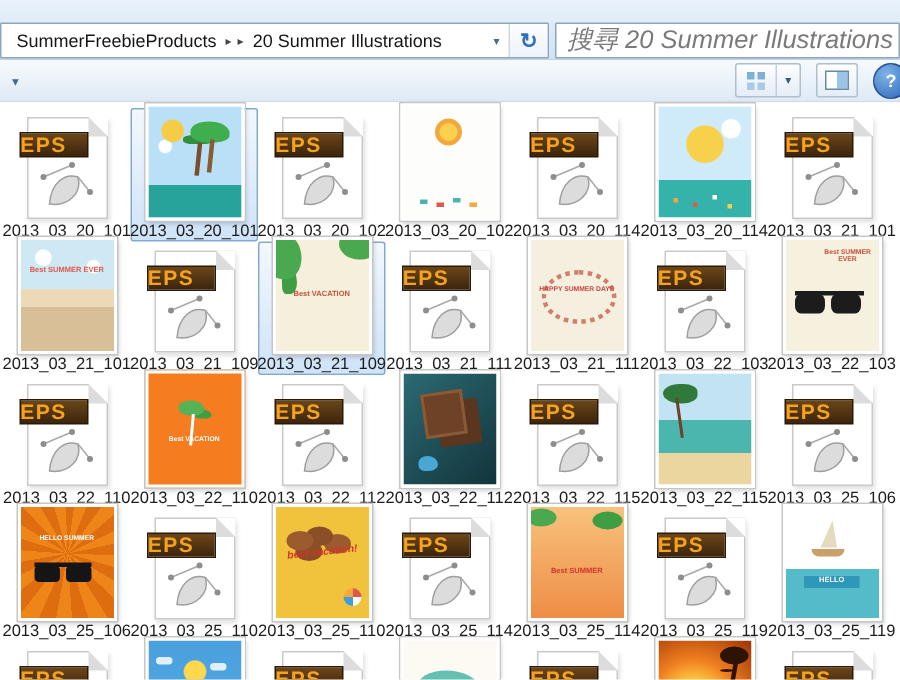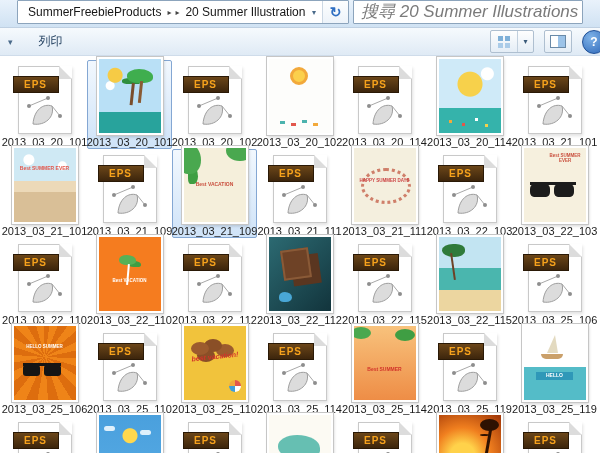--- a/index.html
+++ b/index.html
@@ -1,21 +1,21 @@
 <!DOCTYPE html>
 <html><head>
 <meta charset="utf-8">
 <style>
   html,body{margin:0;padding:0}
   body{width:600px;height:453px;overflow:hidden;background:#fff;
        font-family:"Liberation Sans",sans-serif;}
 
   
-  .addr-strip{height:28px;background:linear-gradient(#e9f2fb,#d0e2f3);
-    display:flex;align-items:flex-start;padding:0 17px;box-sizing:border-box;
+  .addr-strip{height:40px;background:linear-gradient(#e9f2fb,#d0e2f3);
+    display:flex;align-items:flex-end;padding:0 0;box-sizing:border-box;
     border-bottom:1px solid #bfd0e2;}
   .addr-wrap{flex:1;display:flex;align-items:stretch;height:22px;
     background:#fff;border:1px solid #8ca4bc;border-radius:1px;overflow:hidden}
   .crumbs{flex:1;display:flex;align-items:center;padding-left:6px;
     font-size:12px;color:#161616;white-space:nowrap;overflow:hidden}
   .crumb{padding:0 4px;cursor:default}
   .crumb-sep{font-size:8px;color:#444;padding:0 2px}
   .dd-arrow{width:16px;display:flex;align-items:center;justify-content:center;
     font-size:8px;color:#4a6a8a}
   .refresh-btn{width:25px;border-left:1px solid #ccd8e4;
@@ -70,22 +70,22 @@
   .eps-icon{position:relative;width:52px;height:66px;margin-bottom:1px;
     background:#fff;border:1px solid #c9c9c9;
     box-shadow:1px 2px 3px rgba(0,0,0,.12)}
   .eps-icon::before{content:'';position:absolute;top:-1px;right:-1px;
     border-top:13px solid #fff;border-left:13px solid transparent}
   .eps-icon::after{content:'';position:absolute;top:-1px;right:-1px;
     border-bottom:13px solid #dcdcdc;border-right:13px solid transparent;
     width:0;height:0;transform:translate(0,0)}
   .eps-badge{position:absolute;left:-6px;top:9px;width:44px;height:15px;
     background:linear-gradient(#6b4619,#3c250c);border:1px solid #2a1906;
-    color:#f6a21c;font-weight:bold;font-size:10px;line-height:15px;
-    text-align:center;letter-spacing:1px;z-index:2}
+    color:#f6a21c;font-weight:bold;font-size:14px;line-height:15px;
+    letter-spacing:1px;z-index:2}
   .curve{position:absolute;left:7px;top:27px;width:38px;height:36px}
 
   
   .thumb{position:relative;width:62px;height:74px;border:2px solid #fff;
     box-shadow:0 0 0 1px #c6c6c6,1px 2px 3px rgba(0,0,0,.18);overflow:hidden;
     background:#eee}
   .thumb::before,.thumb::after{content:'';position:absolute}
   .cap{position:absolute;left:0;width:100%;text-align:center;font-size:5px;
     line-height:1.15;font-weight:bold;z-index:3}
 
@@ -227,21 +227,20 @@
         <span>↻</span>
       </span>
   </div>
   <div class="search-wrap">
     <input type="text" placeholder="搜尋 20 Summer Illustrations" style="">
   </div>
 </div>
 
 <div class="toolbar">
   <span class="tb-overflow">▾</span>
-  <span class="tb-btn">列印</span>
   <span class="tb-right">
     <span class="seg">
       <span class="seg-icon">
           <span class="tiles"></span>
         </span>
       <span class="seg-arrow">▾</span>
     </span>
     <span class="preview-btn">
       <span class="preview-glyph"></span>
     </span>

